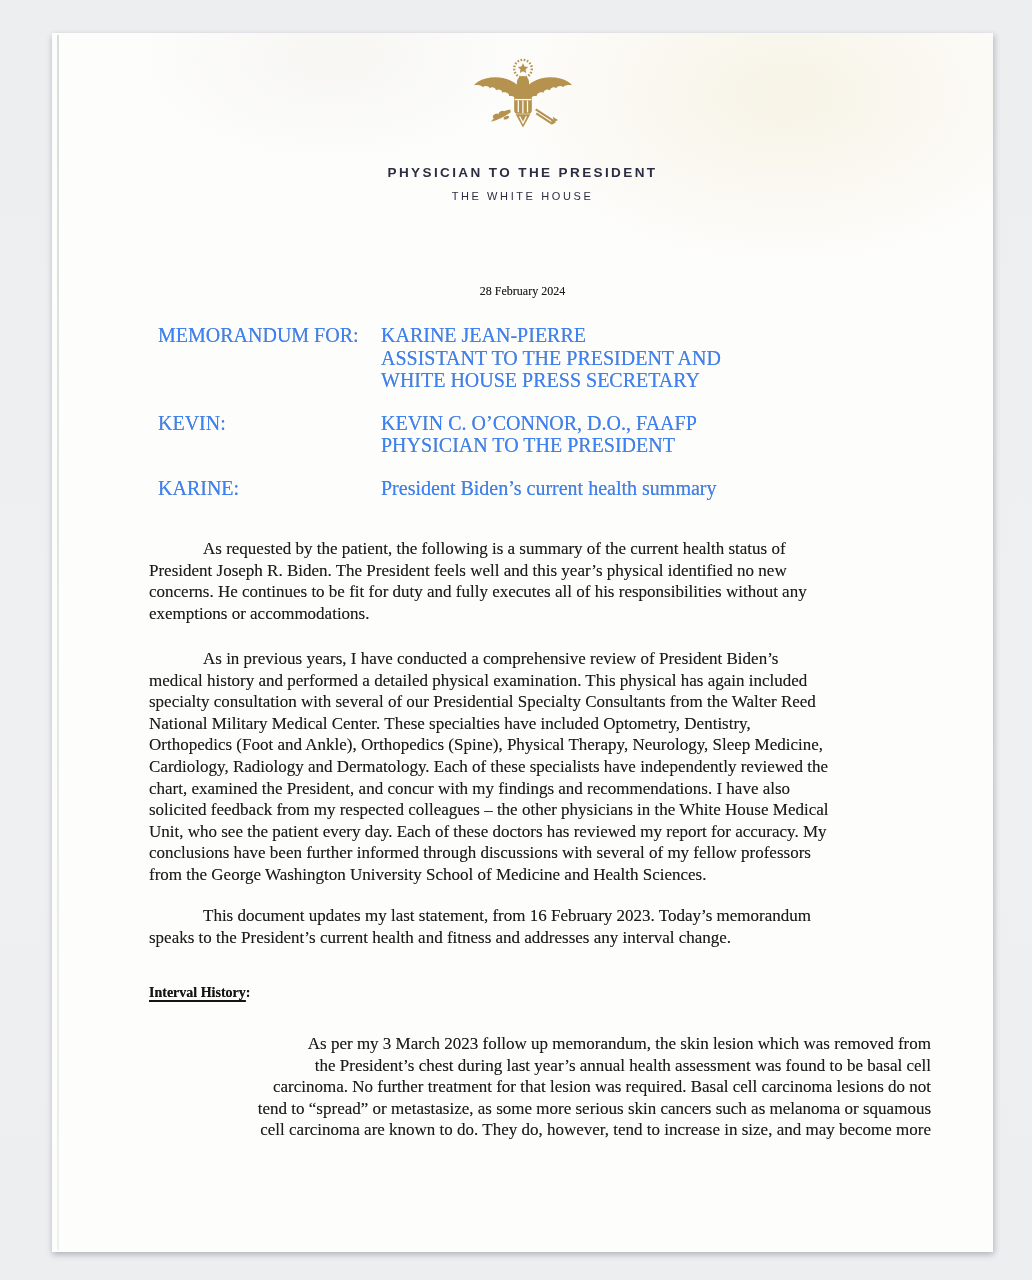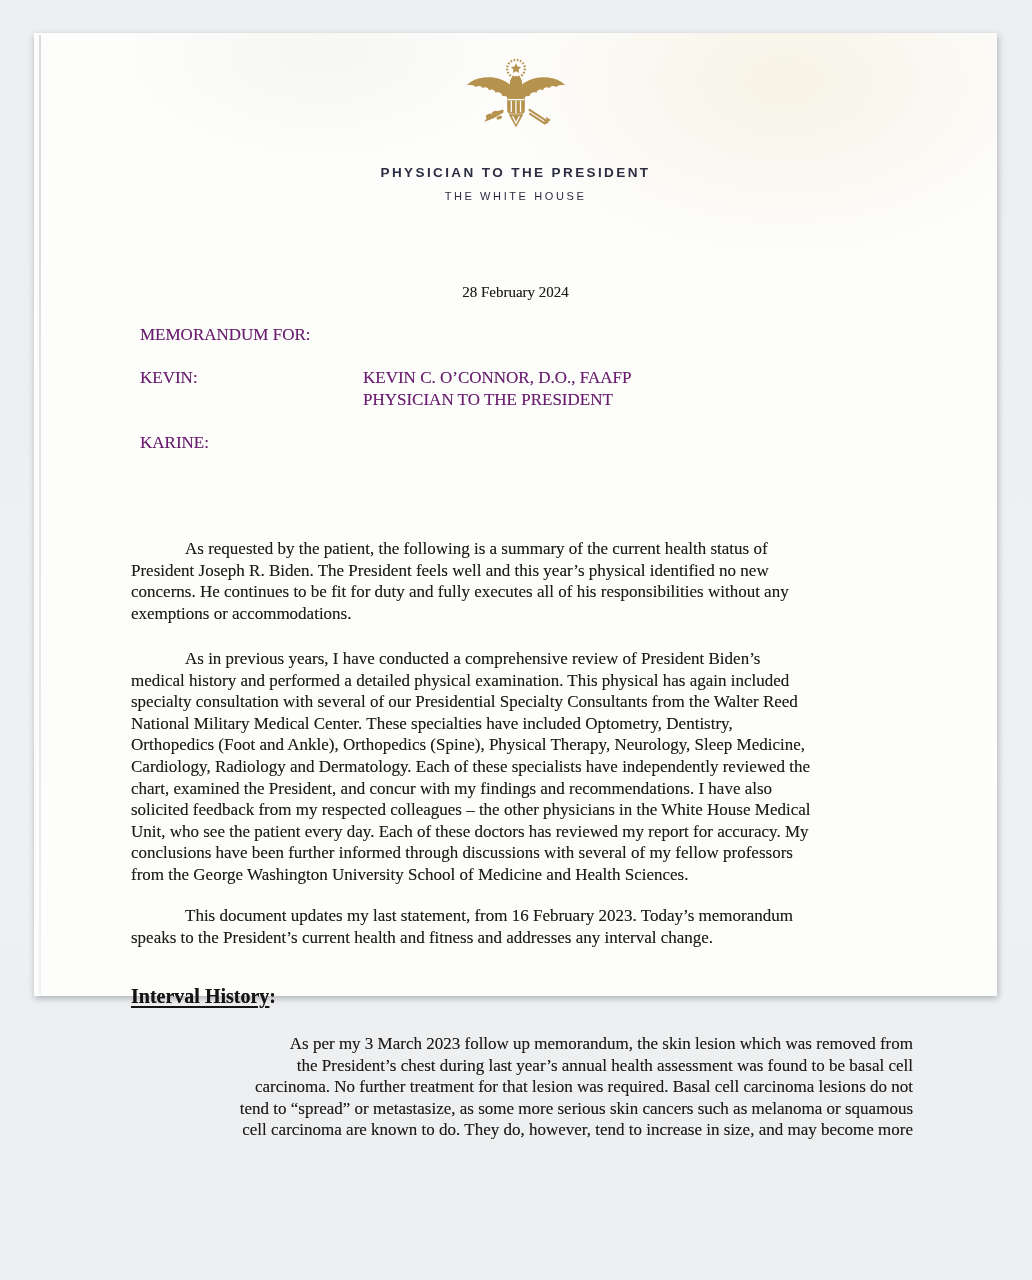--- a/index.html
+++ b/index.html
@@ -11,27 +11,26 @@
     background: #edeff1;
     font-family: "Liberation Serif", serif;
   }
   .backdrop {
     position: absolute;
     inset: 0;
     background: linear-gradient(180deg, #eceef0 0%, #eef0f2 60%, #eceef0 100%);
   }
   .paper {
     position: absolute;
-    left: 34px;
+    left: 52px;
     top: 33px;
     width: 941px;
-    height: 963px;
+    height: 1219px;
     background: #fdfdfc;
     box-shadow: 0 3px 6px rgba(70, 75, 85, 0.28), 3px 1px 5px rgba(70, 75, 85, 0.10);
-    padding-left: 22px;
   }
   
   .paper-tint {
     position: absolute;
     inset: 0;
     pointer-events: none;
     background:
       radial-gradient(ellipse 420px 260px at 78% 5%, rgba(236, 224, 188, 0.35), rgba(255,255,255,0) 70%),
       radial-gradient(ellipse 300px 160px at 30% 2%, rgba(228, 225, 215, 0.25), rgba(255,255,255,0) 70%);
   }
@@ -75,32 +74,32 @@
     font-size: 11px;
     letter-spacing: 2.6px;
     color: #2c2d42;
   }
   .doc-date {
     position: absolute;
     top: 251px;
     left: 0;
     right: 0;
     text-align: center;
-    font-size: 15px;
+    font-size: 12px;
     color: #1d1c1a;
     text-shadow: 0 0 0.4px rgba(20,20,20,0.45);
   }
   .memo-table {
     position: absolute;
     left: 106px;
     top: 291px;
     width: 800px;
-    font-size: 17px;
+    font-size: 20px;
     line-height: 22.5px;
-    color: #701a75;
+    color: #3b82f6;
     text-shadow: 0 0 0.4px rgba(20,20,20,0.45);
   }
   .memo-row {
     display: flex;
     align-items: flex-start;
     margin-bottom: 20px;
   }
   .memo-label {
     flex: 0 0 223px;
   }
@@ -119,21 +118,21 @@
     text-shadow: 0 0 0.4px rgba(20,20,20,0.45);
   }
   .p1 { top: 505px; }
   .p2 { top: 615px; }
   .p3 { top: 872px; }
   .p4 { top: 1000px; text-align: right; }
   .section-heading {
     position: absolute;
     left: 97px;
     top: 952px;
-    font-size: 20px;
+    font-size: 14px;
     font-weight: 700;
     color: #151412;
     text-shadow: 0 0 0.5px rgba(10,10,10,0.6);
     text-align: center;
   }
   .section-heading .underlined {
     text-decoration: underline;
     text-decoration-thickness: 1.8px;
     text-underline-offset: 2.5px;
   }
@@ -186,28 +185,32 @@
     </div>
 
     <div class="letterhead-title">PHYSICIAN TO THE PRESIDENT</div>
     <div class="letterhead-subtitle">THE WHITE HOUSE</div>
 
     <div class="doc-date">28 February 2024</div>
 
     <div class="memo-table">
       <div class="memo-row">
         <div class="memo-label">MEMORANDUM FOR:</div>
+        <div class="memo-value">KARINE JEAN-PIERRE
+ASSISTANT TO THE PRESIDENT AND
+WHITE HOUSE PRESS SECRETARY</div>
       </div>
       <div class="memo-row">
         <div class="memo-label">KEVIN:</div>
         <div class="memo-value">KEVIN C. O’CONNOR, D.O., FAAFP
 PHYSICIAN TO THE PRESIDENT</div>
       </div>
       <div class="memo-row">
         <div class="memo-label">KARINE:</div>
+        <div class="memo-value">President Biden’s current health summary</div>
       </div>
     </div>
 
     <div class="body-text p2">As in previous years, I have conducted a comprehensive review of President Biden’s
 medical history and performed a detailed physical examination.  This physical has again included
 specialty consultation with several of our Presidential Specialty Consultants from the Walter Reed
 National Military Medical Center.  These specialties have included Optometry, Dentistry,
 Orthopedics (Foot and Ankle), Orthopedics (Spine), Physical Therapy, Neurology, Sleep Medicine,
 Cardiology, Radiology and Dermatology. Each of these specialists have independently reviewed the
 chart, examined the President, and concur with my findings and recommendations.  I have also

